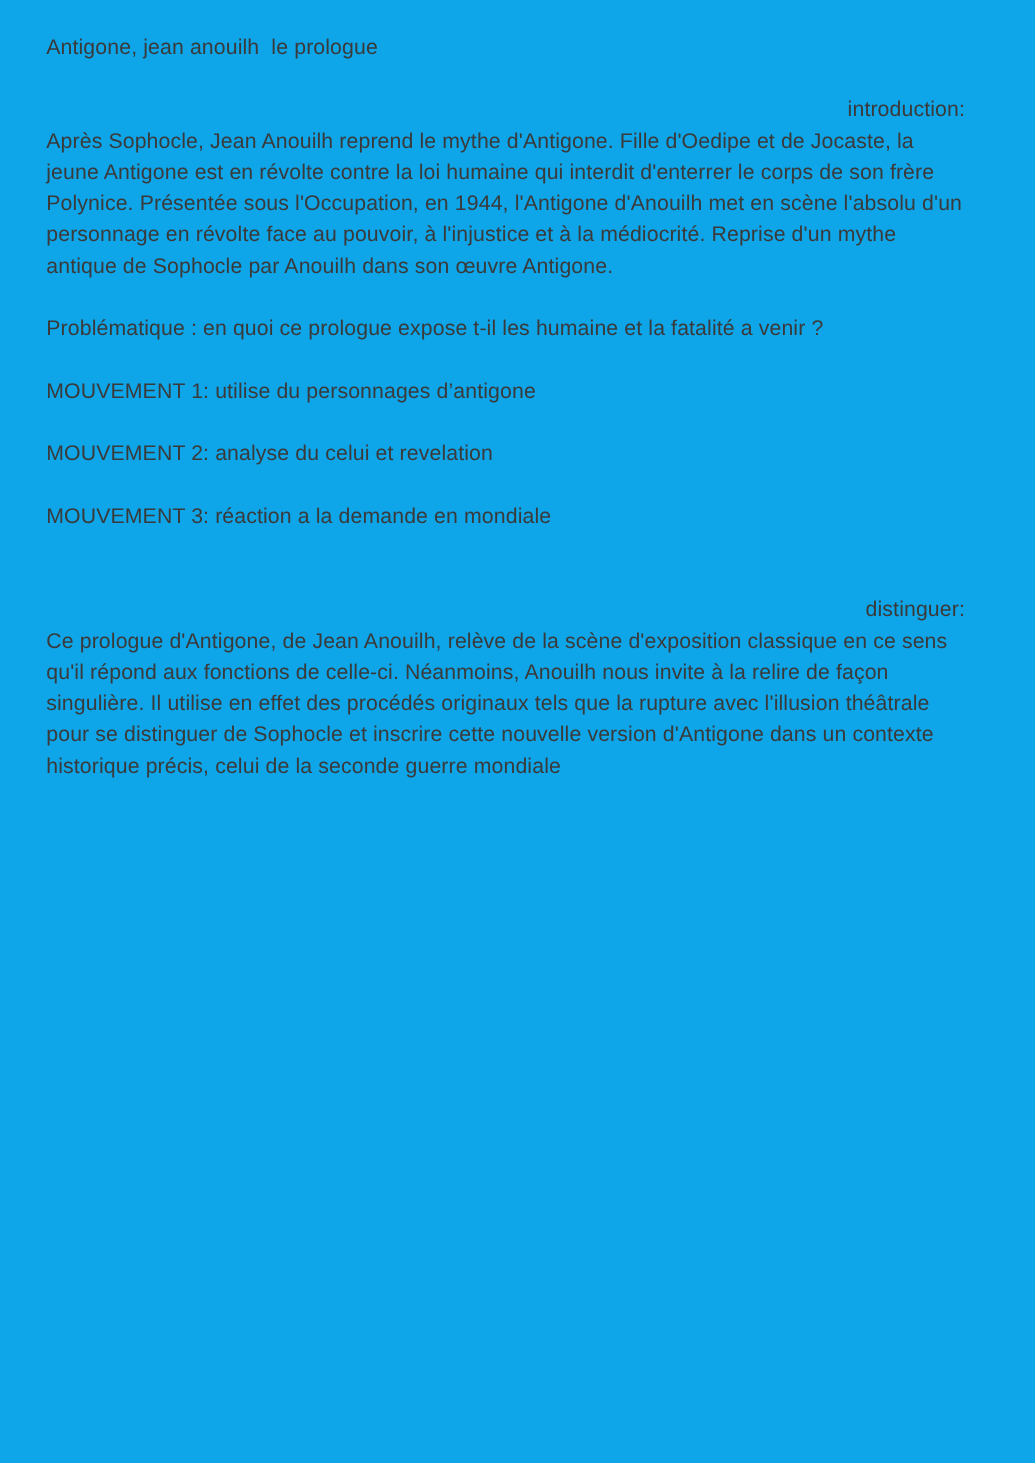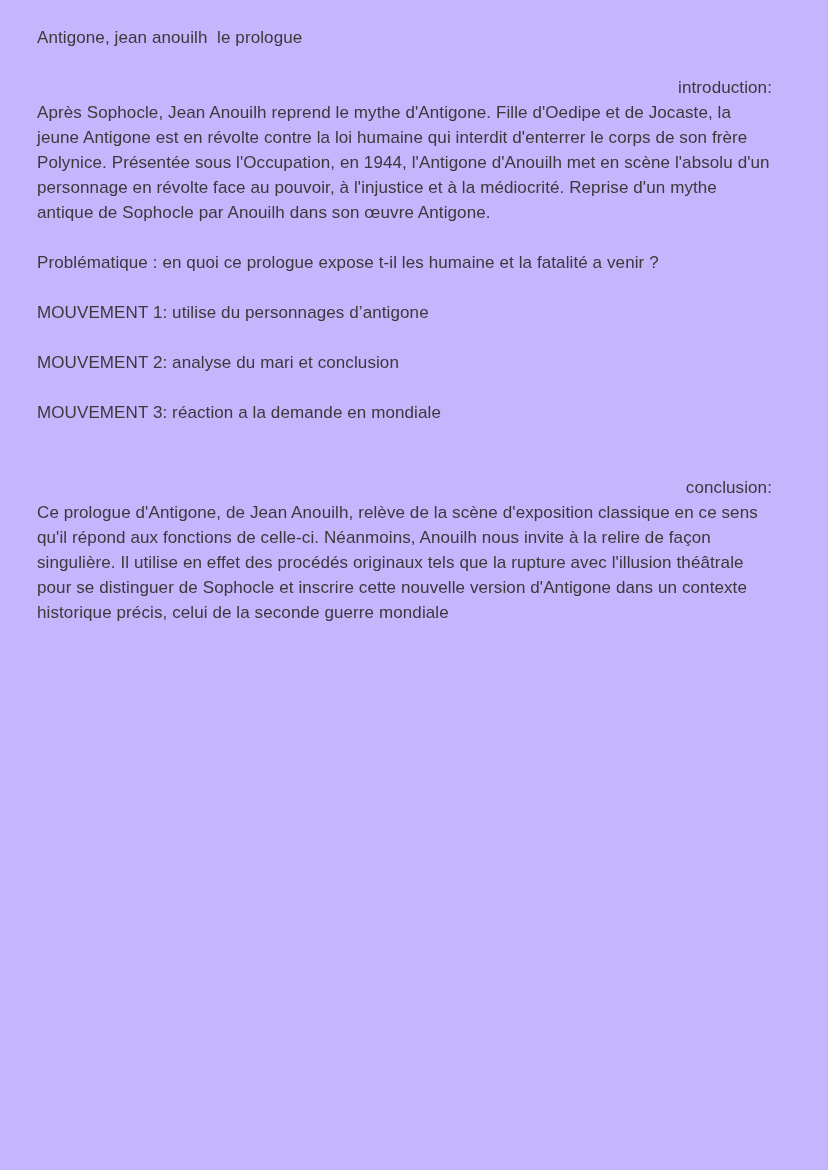--- a/index.html
+++ b/index.html
@@ -4,21 +4,21 @@
 <style>
   html, body {
     margin: 0;
     padding: 0;
     background: #fcfcfc;
   }
   .page {
     position: relative;
     width: 828px;
     height: 1170px;
-    background: #c4b5fd;
+    background: #0ea5e9;
     overflow: hidden;
     font-family: "Liberation Sans", "DejaVu Sans", sans-serif;
     color: #3a3a3a;
   }
   .doc {
     box-sizing: border-box;
     width: 775px;
     padding: 25px 0 0 37px;
     font-size: 17px;
     line-height: 25px;
@@ -48,22 +48,22 @@
     <p class="line-title">Antigone, jean anouilh  le prologue</p>
 
     <p class="heading">introduction:</p>
 
     <p class="para">Après Sophocle, Jean Anouilh reprend le mythe d'Antigone. Fille d'Oedipe et de Jocaste, la jeune Antigone est en révolte contre la loi humaine qui interdit d'enterrer le corps de son frère Polynice. Présentée sous l'Occupation, en 1944, l'Antigone d'Anouilh met en scène l'absolu d'un personnage en révolte face au pouvoir, à l'injustice et à la médiocrité. Reprise d'un mythe antique de Sophocle par Anouilh dans son œuvre Antigone.</p>
 
     <p class="para spaced">Problématique : en quoi ce prologue expose t-il les humaine et la fatalité a venir ?</p>
 
     <p class="para spaced">MOUVEMENT 1: utilise du personnages d’antigone</p>
 
-    <p class="para spaced">MOUVEMENT 2: analyse du mari et conclusion</p>
+    <p class="para spaced">MOUVEMENT 2: analyse du celui et revelation</p>
 
     <p class="para spaced">MOUVEMENT 3: réaction a la demande en mondiale</p>
 
-    <p class="heading big-spaced">conclusion:</p>
+    <p class="heading big-spaced">distinguer:</p>
 
     <p class="para">Ce prologue d'Antigone, de Jean Anouilh, relève de la scène d'exposition classique en ce sens qu'il répond aux fonctions de celle-ci. Néanmoins, Anouilh nous invite à la relire de façon singulière. Il utilise en effet des procédés originaux tels que la rupture avec l'illusion théâtrale pour se distinguer de Sophocle et inscrire cette nouvelle version d'Antigone dans un contexte historique précis, celui de la seconde guerre mondiale</p>
 
   </div>
 </div>
 
 </body></html>

